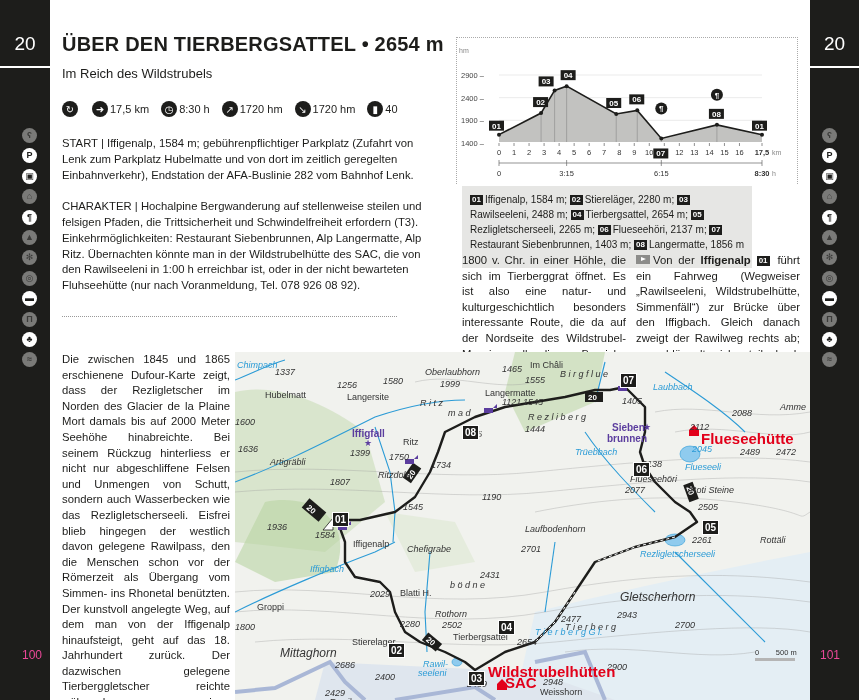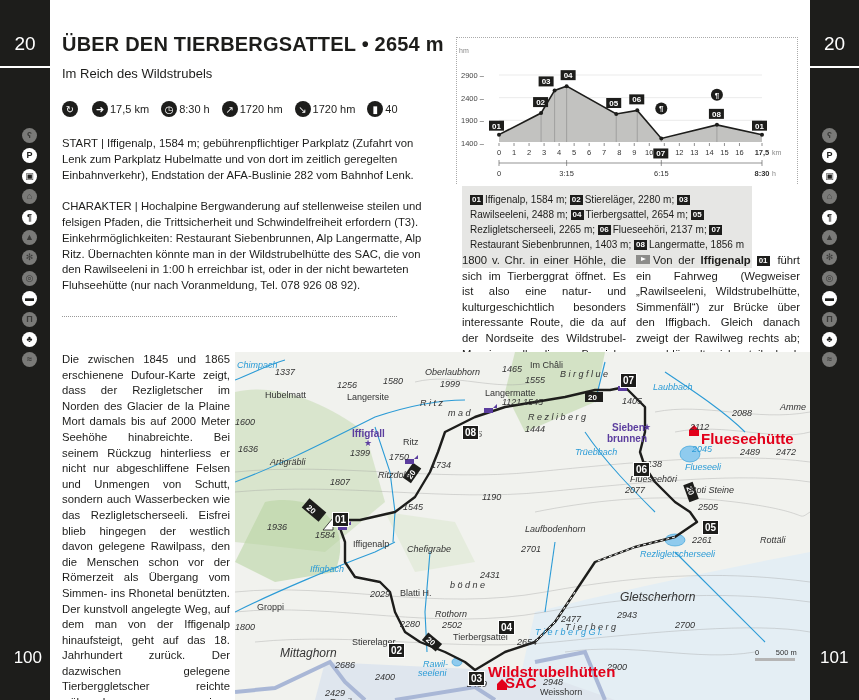--- a/index.html
+++ b/index.html
@@ -4,21 +4,21 @@
 <style>
   * { box-sizing: border-box; margin: 0; padding: 0; }
   html, body { width: 859px; height: 700px; overflow: hidden; background: #fff; }
   body { font-family: "Liberation Sans", "DejaVu Sans", sans-serif; color: #1d1d1b; position: relative; }
 
   .side { position: absolute; top: 0; width: 50px; height: 700px; background: #1d1d1b; }
   .side.left { left: 0; }
   .side.right { left: 810px; width: 49px; }
   .side .num { position: absolute; top: 33px; width: 100%; text-align: center; color: #fff; font-size: 19px; }
   .side .rule { position: absolute; top: 66px; left: 0; width: 100%; height: 2px; background: #fff; }
-  .side .pagenum { position: absolute; top: 648px; width: 100%; text-align: center; color: #ffffff; font-size: 17px; }
+  .side .pagenum { position: absolute; top: 648px; width: 100%; text-align: center; color: #ec4899; font-size: 12px; }
   .side.left .pagenum { text-align: right; padding-right: 8px; }
   .side.right .pagenum { text-align: left; padding-left: 10px; }
   .icons { position: absolute; top: 128px; width: 100%; display: flex; flex-direction: column; align-items: center; gap: 5.4px; }
   .side.left .icons { align-items: flex-end; padding-right: 13px; }
   .side.right .icons { align-items: flex-start; padding-left: 12px; }
   .ic { width: 15px; height: 15px; border-radius: 50%; display: flex; align-items: center; justify-content: center; font-size: 9px; font-weight: bold; color: #1d1d1b; line-height: 1; }
   .ic.on { background: #fff; }
   .ic.off { background: #7a7a78; color: #3a3a38; }
 
   .title { position: absolute; left: 62px; top: 33px; font-size: 20px; font-weight: bold; letter-spacing: 0.2px; }

